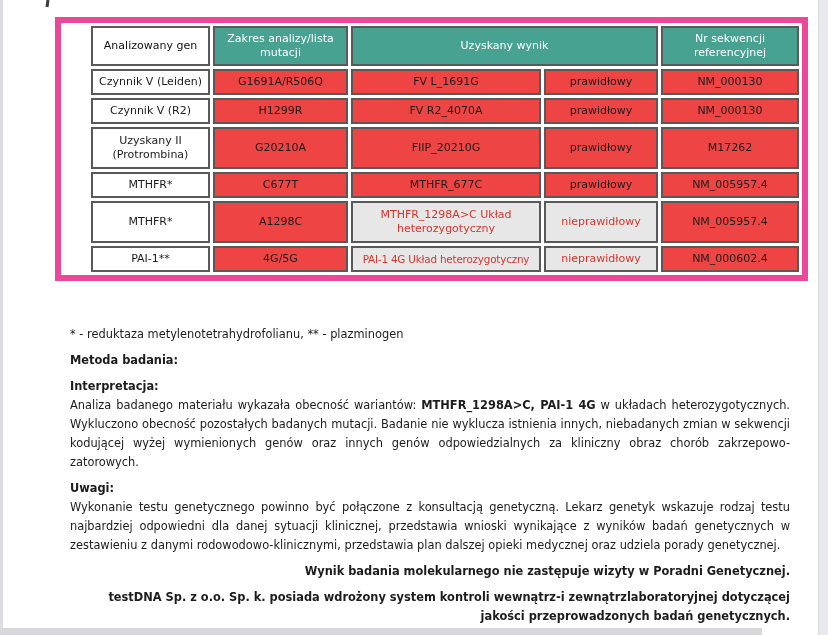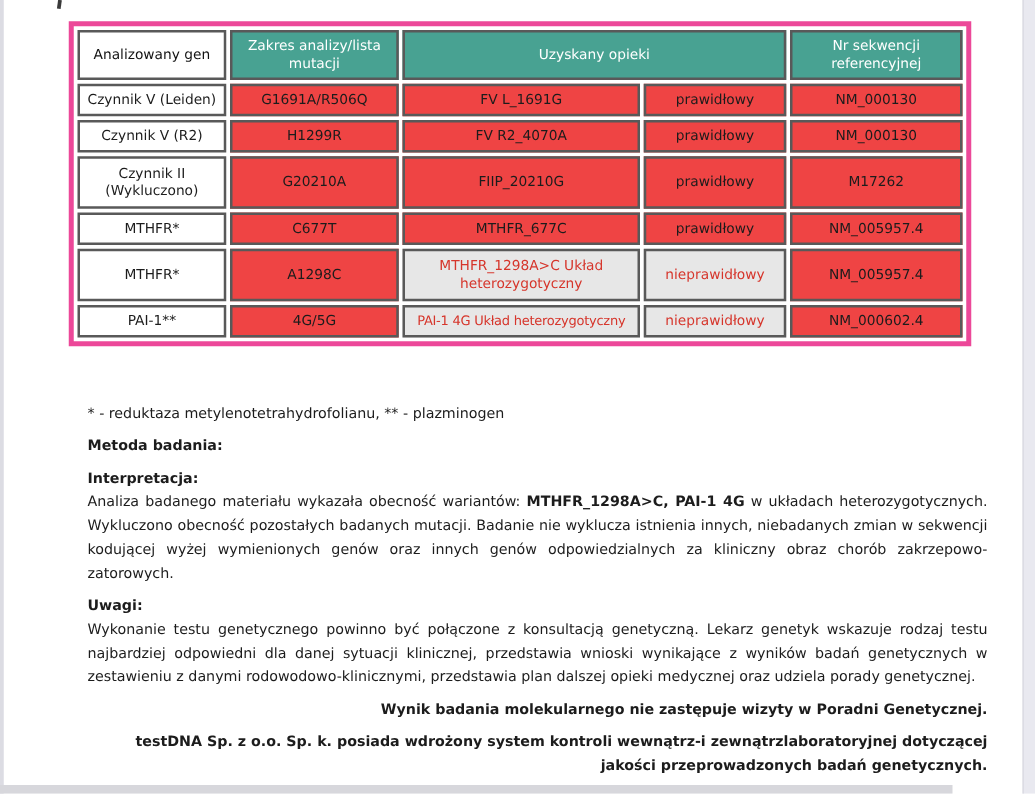--- a/index.html
+++ b/index.html
@@ -16,24 +16,25 @@
   .edge-bottom { position: absolute; left: 0; top: 628px; width: 762px; height: 7px; background: #d7d7dc; }
   .stray-mark  { position: absolute; left: 46px; top: 0; width: 3px; height: 7px; background: #3a3a3a; transform: rotate(8deg); }
 
   
   table.results {
     margin: 17px 0 0 55px;
     width: 720px;
     table-layout: fixed;
     border-collapse: separate;
     border-spacing: 3px;
-    border: 4px solid #ec4899;
+    border: 6px solid #ec4899;
     background: #ffffff;
     font-size: 11px;
     line-height: 14px;
+    padding-left: 27px;
   }
   table.results td, table.results th {
     border: 2px solid #595959;
     text-align: center;
     vertical-align: middle;
     padding: 4px 4px;
     height: 24px;
     overflow: hidden;
     font-weight: normal;
   }
@@ -70,39 +71,39 @@
     <col style="width:119px">
       <col style="width:135px">
       <col style="width:190px">
       <col style="width:114px">
       <col style="width:138px">
   </colgroup>
   <tbody>
       <tr>
     <th class="hdr-plain">Analizowany gen</th>
     <th class="hdr-teal">Zakres analizy/lista mutacji</th>
-    <th class="hdr-teal" colspan="2">Uzyskany opieki</th>
+    <th class="hdr-teal" colspan="2">Uzyskany wynik</th>
     <th class="hdr-teal">Nr sekwencji referencyjnej</th>
   </tr>
   <tr>
     <td class="c-gene">Czynnik V (Leiden)</td>
     <td class="c-val">G1691A/R506Q</td>
     <td class="c-val">FV L_1691G</td>
     <td class="c-val">prawidłowy</td>
     <td class="c-val">NM_000130</td>
   </tr>
   <tr>
     <td class="c-gene">Czynnik V (R2)</td>
     <td class="c-val">H1299R</td>
     <td class="c-val">FV R2_4070A</td>
     <td class="c-val">prawidłowy</td>
     <td class="c-val">NM_000130</td>
   </tr>
   <tr class="row-tall">
-    <td class="c-gene">Czynnik II (Wykluczono)</td>
+    <td class="c-gene">Uzyskany II (Protrombina)</td>
     <td class="c-val">G20210A</td>
     <td class="c-val">FIIP_20210G</td>
     <td class="c-val">prawidłowy</td>
     <td class="c-val">M17262</td>
   </tr>
   <tr>
     <td class="c-gene">MTHFR*</td>
     <td class="c-val">C677T</td>
     <td class="c-val">MTHFR_677C</td>
     <td class="c-val">prawidłowy</td>

